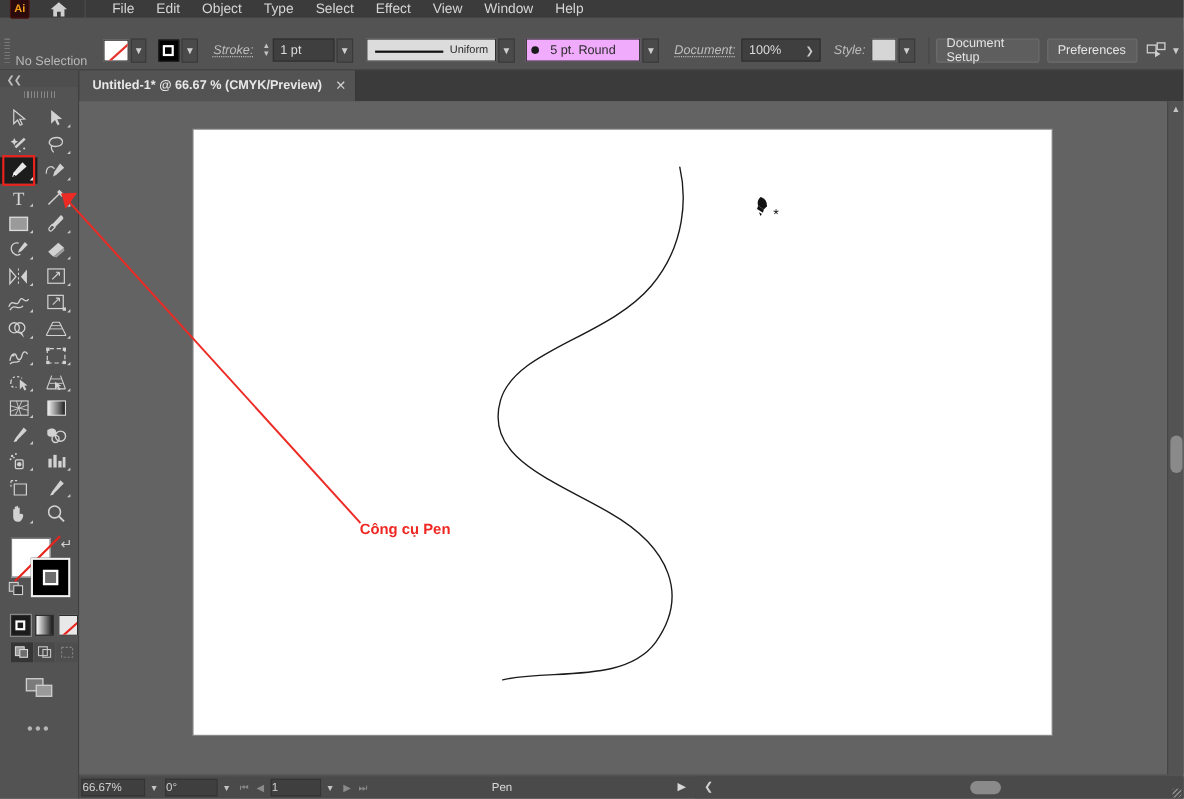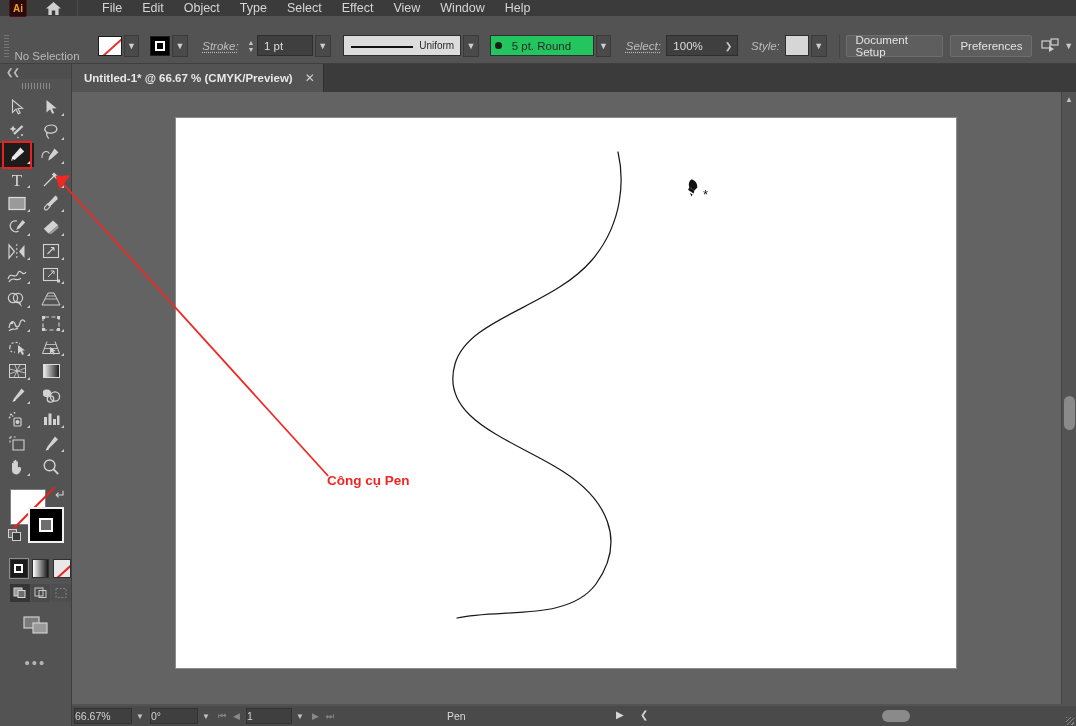--- a/index.html
+++ b/index.html
@@ -79,21 +79,21 @@
   }
   .profile-field {
     height: 21px; min-width: 118px; background: #dcdcdc; border: 1px solid #2e2e2e;
     display:flex; align-items:center; justify-content:flex-end; padding-right:6px;
     position: relative; color:#2a2a2a; font-size:10px;
   }
   .profile-field .line {
     position: absolute; left: 7px; top: 50%; width: 62px; height: 2px; background:#111;
   }
   .brush-field {
-    height: 21px; min-width: 104px; background: #22c55e; border: 1px solid #2e2e2e;
+    height: 21px; min-width: 104px; background: #f0abfc; border: 1px solid #2e2e2e;
     display:flex; align-items:center; color:#2a2a2a; font-size:11.5px; padding-left: 4px;
   }
   .brush-field .dot { width:7px; height:7px; border-radius:50%; background:#1b1b1b; margin-right:10px;}
   .opacity-field {
     height: 21px; min-width: 72px; background: #3f3f3f; border: 1px solid #2e2e2e;
     display:flex; align-items:center; justify-content:space-between;
     color:#dcdcdc; font-size:11.5px; padding: 0 5px 0 6px;
   }
   .style-swatch { width: 26px; height: 21px; background: #d6d6d6; border: 1px solid #2e2e2e; }
   .cb-button {
@@ -307,21 +307,21 @@
     <div class="chev-btn">▼</div>
 
     <div style="width:12px"></div>
     <div class="brush-field">
       <span class="dot"></span>
       <span>5 pt. Round</span>
     </div>
     <div class="chev-btn">▼</div>
 
     <div style="width:16px"></div>
-    <div class="cb-label u">Select:</div>
+    <div class="cb-label u">Document:</div>
     <div style="width:6px"></div>
     <div class="opacity-field">
       <span>100%</span>
       <span style="font-size:9px;color:#c9c9c9">❯</span>
     </div>
 
     <div style="width:14px"></div>
     <div class="cb-label">Style:</div>
     <div style="width:6px"></div>
     <div class="style-swatch"></div>

